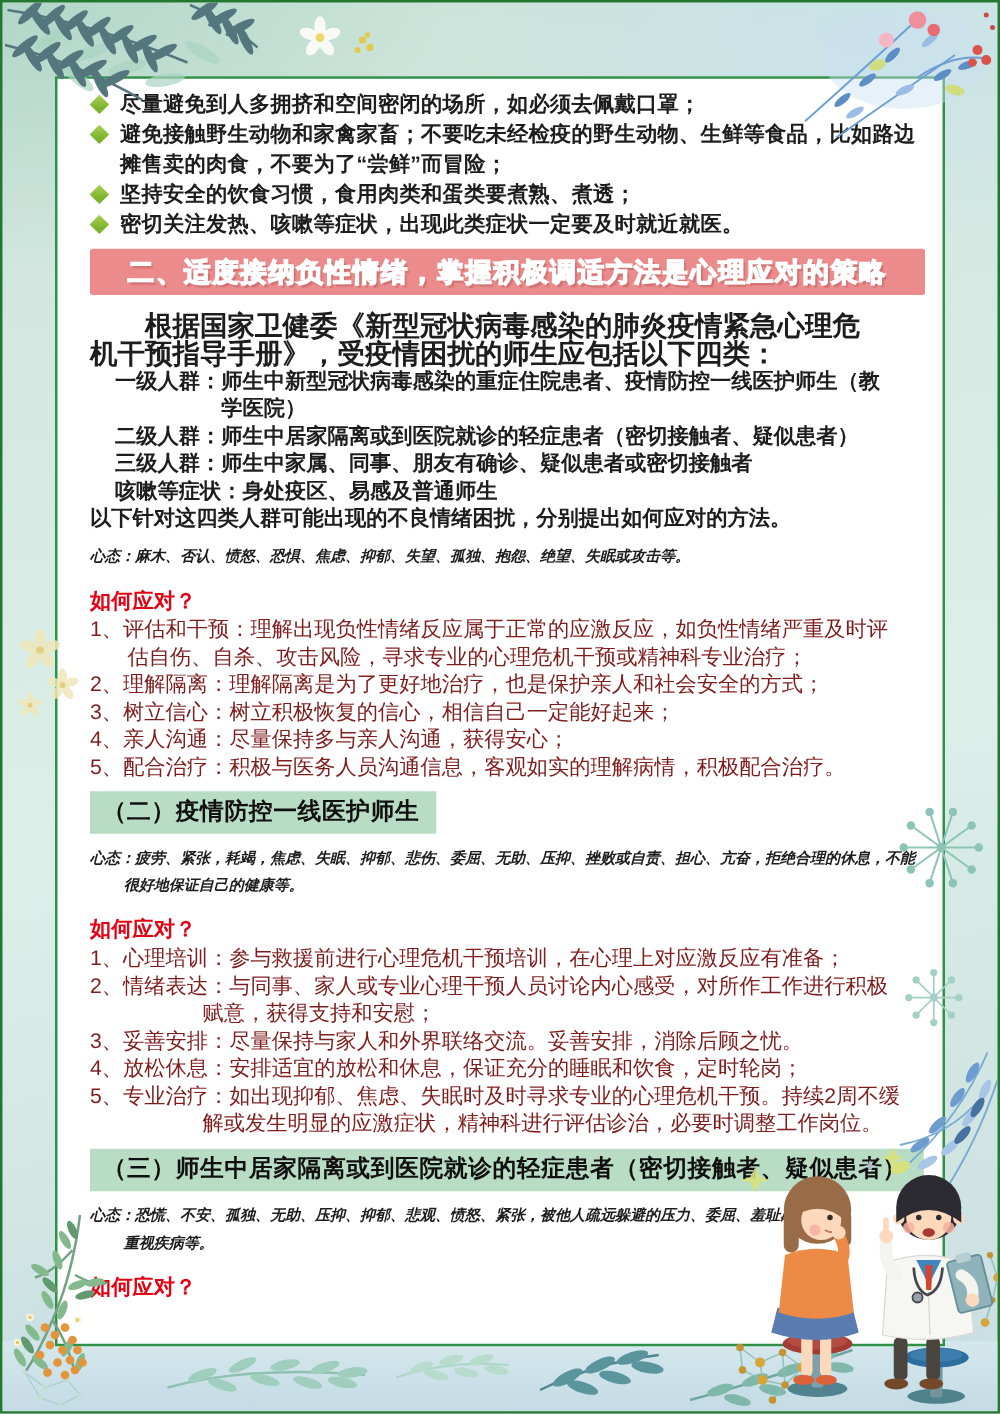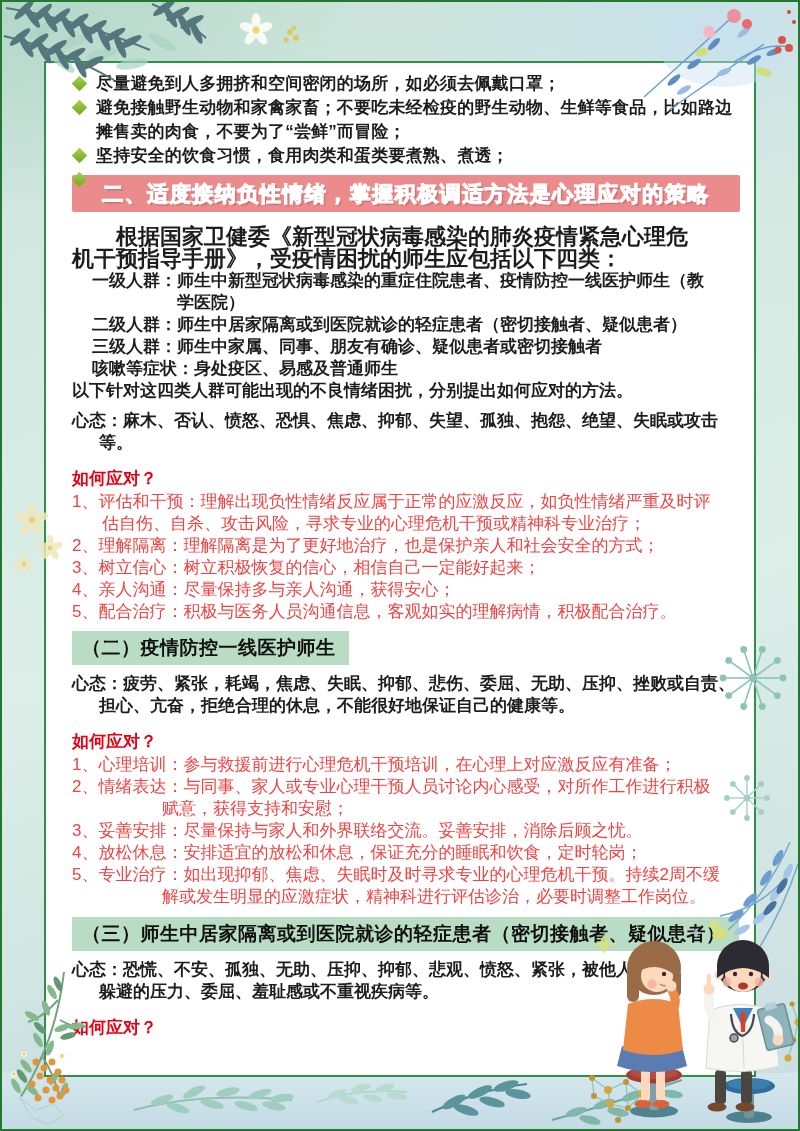--- a/index.html
+++ b/index.html
@@ -37,25 +37,25 @@
   .intro-p{margin:14px 0 0;width:635px;font-size:22px;line-height:22px;font-weight:600;text-indent:2em;}
   .groups{width:645px;}
   .group{display:flex;font-size:17px;line-height:22px;font-weight:600;margin-left:20px;}
   .group .glabel{white-space:nowrap;}
   .group .gtext{flex:1;}
   .note{font-size:17px;line-height:22px;font-weight:600;}
 
   
   .sec-head{display:inline-block;background:#b9dcc4;padding:4px 13px 4px 10px;
     font-size:19px;line-height:26px;font-weight:700;color:#101010;letter-spacing:.5px;}
-  .mind{font-size:17px;line-height:22px;font-weight:700;margin-top:8px;
-    padding-left:27px;text-indent:-27px;}
+  .mind{font-size:12px;line-height:22px;font-weight:700;margin-top:8px;
+    padding-left:27px;text-indent:-27px;font-style:italic;}
   .mind3{padding-right:72px;}
   .cope{color:#e60012;font-weight:700;font-size:17px;line-height:22px;margin-top:14px;}
-  .list{width:650px;font-size:17px;line-height:22px;font-weight:500;color:#ef4444;margin-top:1px;}
+  .list{width:650px;font-size:17px;line-height:22px;font-weight:500;color:#7f1d1d;margin-top:1px;}
   .s1 .item{padding-left:30px;text-indent:-30px;}
   .s2 .item{padding-left:90px;text-indent:-90px;}
   .mt5{margin-top:5px}.mt8{margin-top:8px}.mt9{margin-top:9px}
 </style>
 </head>
 <body>
 
 <div class="page">
 
   <div class="band"></div>
@@ -498,21 +498,21 @@
     <circle cx="145" cy="71" r="5.5" fill="#fcd8bd"></circle>
     <rect x="142.5" y="56" width="4.5" height="14" rx="2" fill="#fcd8bd"></rect>
   </svg>
 
   <div class="white-box">
 
     <ul class="bullets">
       <li><span class="diamond"></span><span>尽量避免到人多拥挤和空间密闭的场所，如必须去佩戴口罩；</span></li>
       <li><span class="diamond"></span><span>避免接触野生动物和家禽家畜；不要吃未经检疫的野生动物、生鲜等食品，比如路边摊售卖的肉食，不要为了“尝鲜”而冒险；</span></li>
       <li><span class="diamond"></span><span>坚持安全的饮食习惯，食用肉类和蛋类要煮熟、煮透；</span></li>
-      <li><span class="diamond"></span></li>
+      <li><span class="diamond"></span><span>密切关注发热、咳嗽等症状，出现此类症状一定要及时就近就医。</span></li>
     </ul>
 
     <div class="banner">
       <span>二、适度接纳负性情绪，掌握积极调适方法是心理应对的策略</span>
     </div>
 
     <p class="intro-p">根据国家卫健委《新型冠状病毒感染的肺炎疫情紧急心理危机干预指导手册》，受疫情困扰的师生应包括以下四类：</p>
 
     <div class="groups">
       <div class="group">

